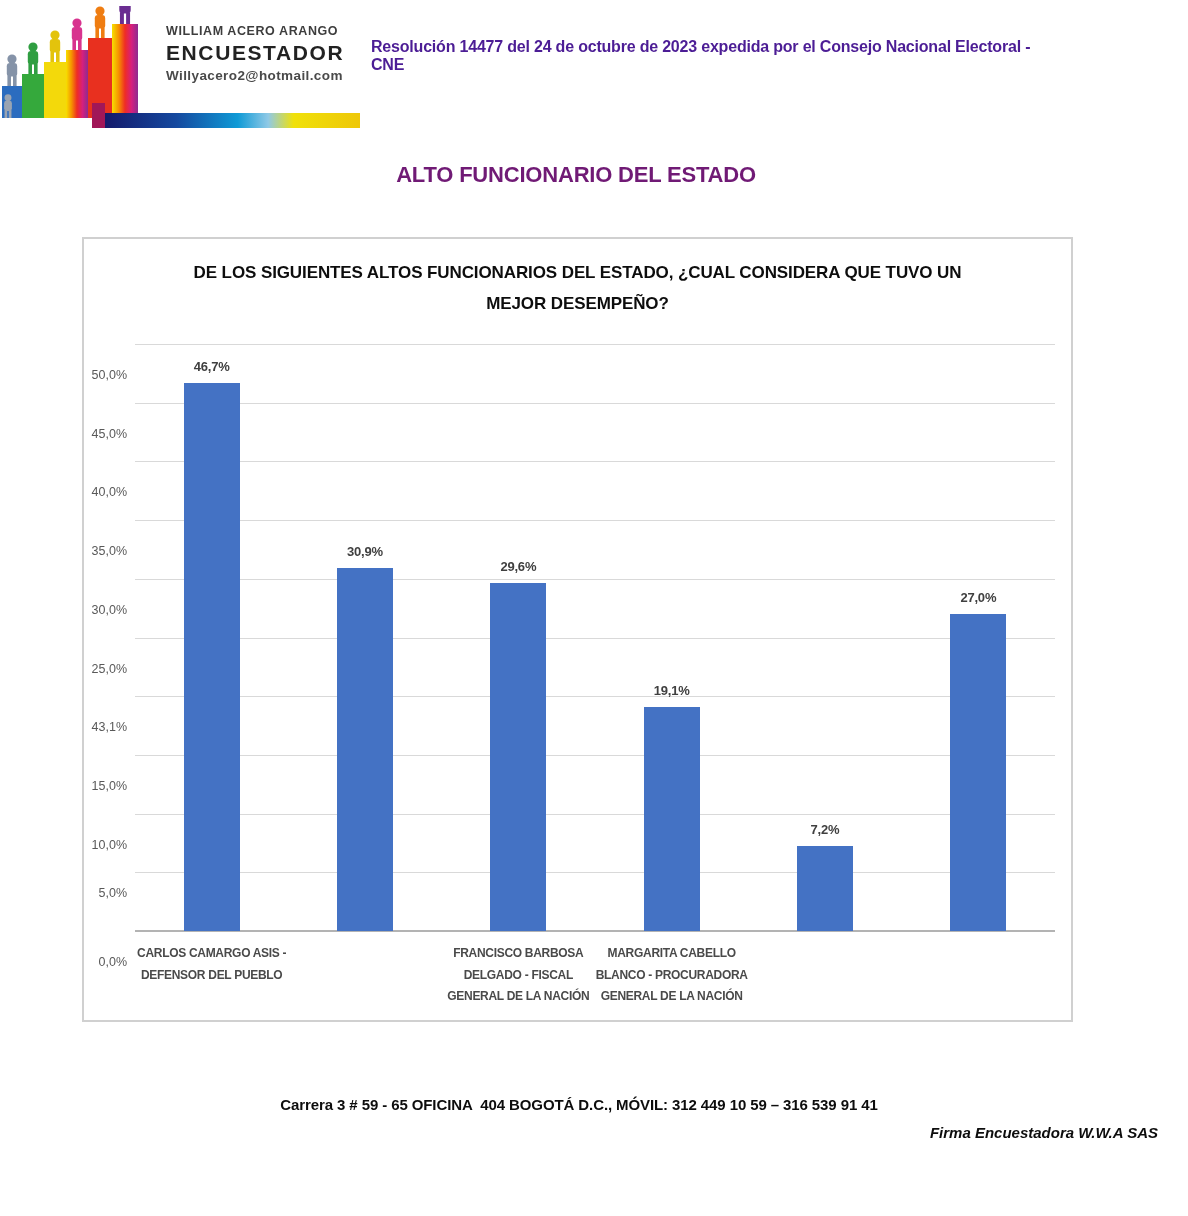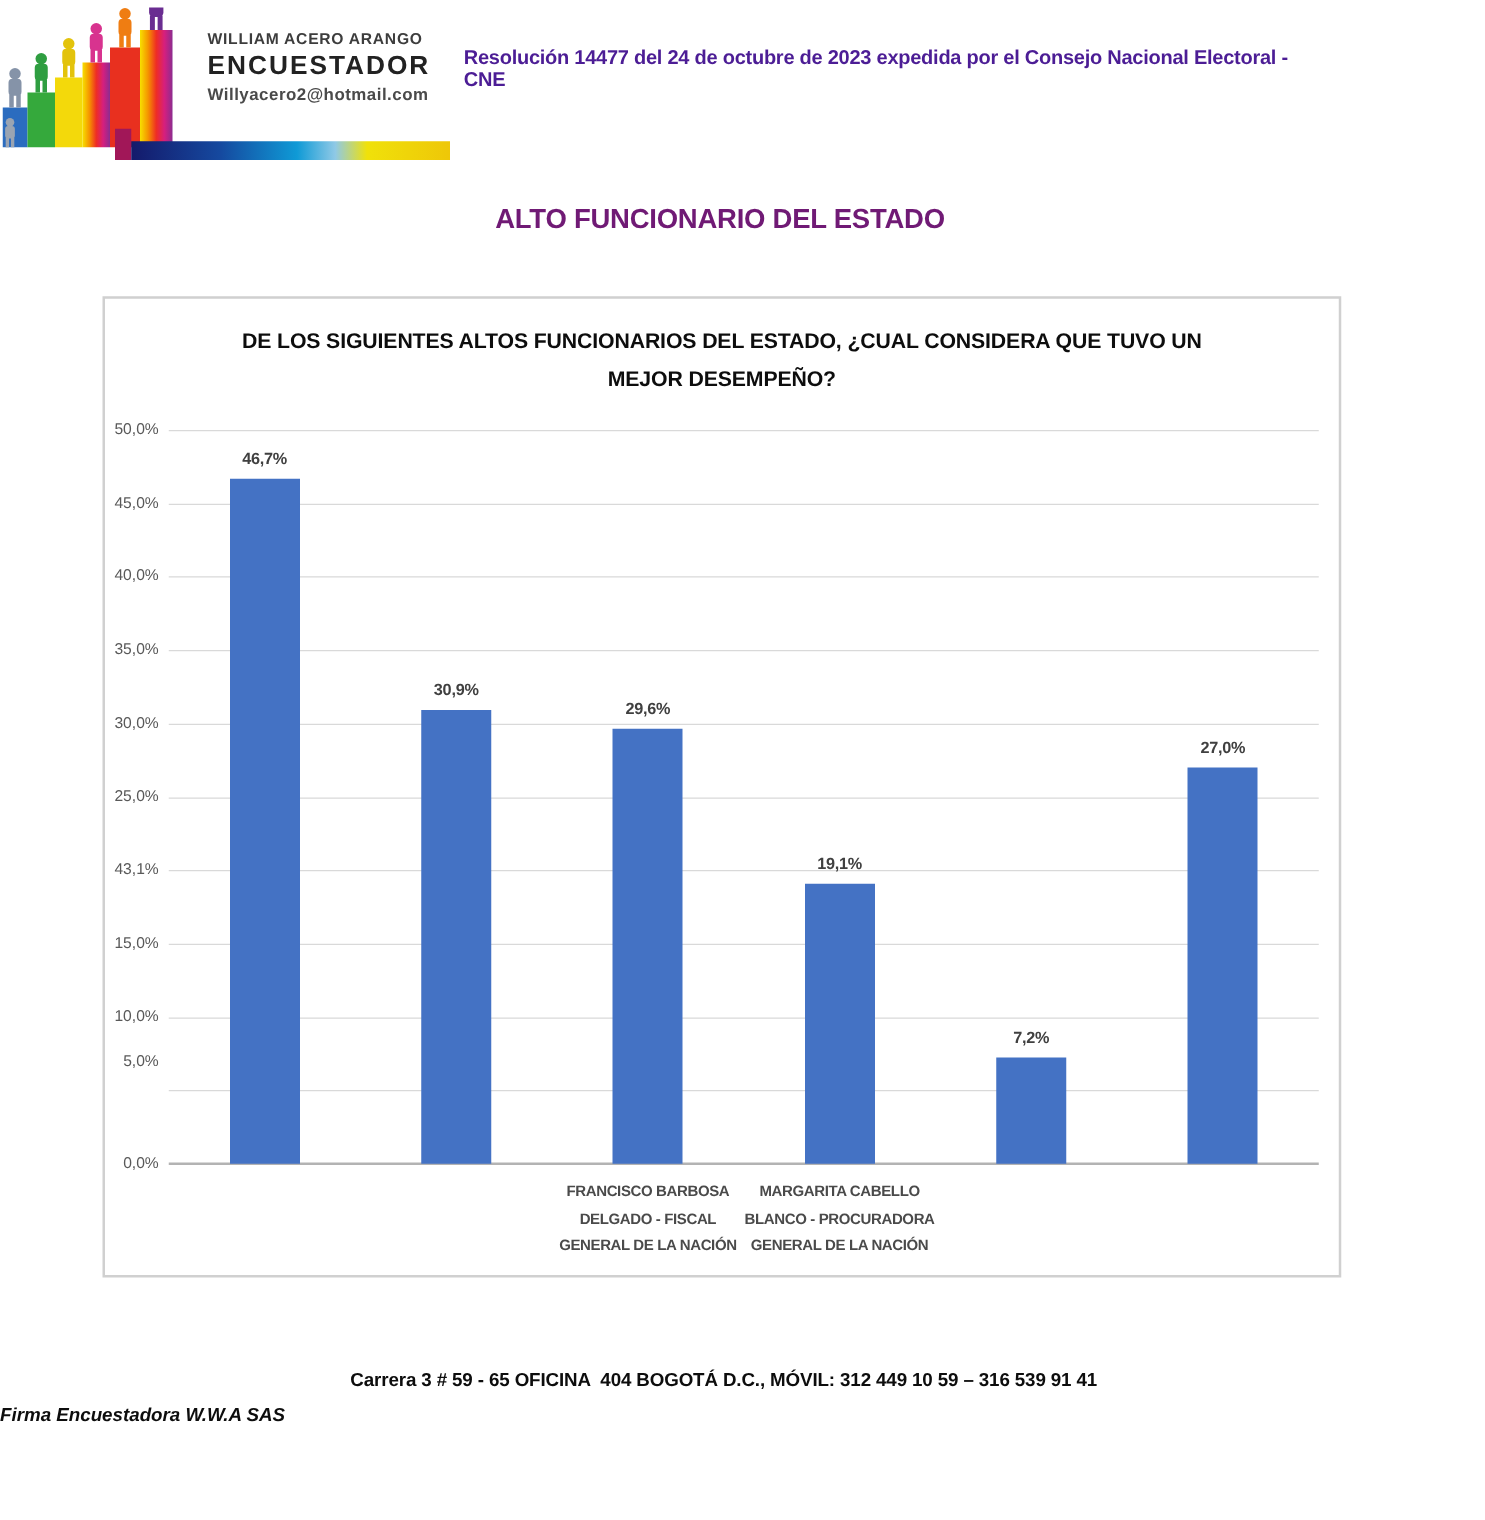--- a/index.html
+++ b/index.html
@@ -32,41 +32,41 @@
     background:#fff;border:2px solid #d0d0d0;box-sizing:border-box;
   }
   .chart-title{
     position:absolute;left:0;right:0;top:18px;text-align:center;
     font-size:17px;font-weight:700;line-height:1.85;color:#0d0d0d;
     white-space:pre-line;letter-spacing:-.1px;
   }
   .y-axis{position:absolute;left:0;top:105px;width:43px;height:587px;}
   .y-tick-label{
     position:absolute;right:0;width:100%;text-align:right;
-    font-size:12.5px;color:#595959;
+    font-size:12.5px;color:#595959;margin-top:32px;
   }
   .plot-area{position:absolute;left:51px;top:105px;width:920px;height:587px;}
   .gridline{position:absolute;left:0;width:100%;height:1px;background:#d9d9d9;}
   .gridline.baseline{height:2px;background:#b3b3b3;}
   .bar{position:absolute;}
   .bar-value-label{
     position:absolute;text-align:center;font-size:13px;font-weight:600;
     color:#404040;letter-spacing:-.2px;
   }
   .x-category-label{
     position:absolute;text-align:center;font-size:12px;font-weight:700;
     color:#4a4a4a;line-height:1.8;white-space:pre-line;letter-spacing:-.3px;
   }
   
   .footer-address{
     position:absolute;left:0;top:1096px;width:1158px;text-align:center;
     font-size:15px;font-weight:700;color:#0d0d0d;white-space:pre-wrap;letter-spacing:-.1px;
   }
   .footer-firm{
-    position:absolute;left:0;top:1124px;width:1158px;text-align:left;
+    position:absolute;left:0;top:1124px;width:1158px;text-align:right;
     font-size:15px;font-weight:700;font-style:italic;color:#0d0d0d;
   }
 </style>
 </head>
 <body>
 
 <svg class="logo-svg" width="150" height="112" viewBox="0 0 150 112">
   <defs>
     <linearGradient id="rb" x1="0" y1="0" x2="1" y2="0">
       <stop offset="0" stop-color="#f7e000"></stop>
@@ -109,21 +109,21 @@
 
 <div class="resolution-note">Resolución 14477 del 24 de octubre de 2023 expedida por el Consejo Nacional Electoral - CNE</div>
 
 <div class="page-title">ALTO FUNCIONARIO DEL ESTADO</div>
 
 <div class="chart-panel">
   <div class="chart-title">DE LOS SIGUIENTES ALTOS FUNCIONARIOS DEL ESTADO, ¿CUAL CONSIDERA QUE TUVO UN
 MEJOR DESEMPEÑO?</div>
   <div class="y-axis" id="y-axis">
       <div class="y-tick-label" style="top: 579px;">0,0%</div>
-      <div class="y-tick-label" style="top: 498px; text-align: right;">5,0%</div>
+      <div class="y-tick-label" style="top: 510px; text-align: right;">5,0%</div>
       <div class="y-tick-label" style="top: 461.6px;">10,0%</div>
       <div class="y-tick-label" style="top: 402.9px;">15,0%</div>
       <div class="y-tick-label" style="top: 344.2px;">43,1%</div>
       <div class="y-tick-label" style="top: 285.5px;">25,0%</div>
       <div class="y-tick-label" style="top: 226.8px;">30,0%</div>
       <div class="y-tick-label" style="top: 168.1px; padding-left: 20px;">35,0%</div>
       <div class="y-tick-label" style="top: 109.4px;">40,0%</div>
       <div class="y-tick-label" style="top: 50.7px;">45,0%</div>
       <div class="y-tick-label" style="top: -8px;">50,0%</div>
     </div>
@@ -134,20 +134,22 @@
       <div class="gridline" style="top: 410.9px;"></div>
       <div class="gridline" style="top: 352.2px;"></div>
       <div class="gridline" style="top: 293.5px;"></div>
       <div class="gridline" style="top: 234.8px;"></div>
       <div class="gridline" style="top: 176.1px;"></div>
       <div class="gridline" style="top: 117.4px;"></div>
       <div class="gridline" style="top: 58.7px;"></div>
       <div class="gridline" style="top: 0px;"></div>
       <div class="bar" style="left: 48.6667px; top: 38.742px; width: 56px; height: 548.258px; background: rgb(68, 114, 196);"></div>
       <div class="bar-value-label" style="left: 36.6667px; width: 80px; top: 14.742px;">46,7%</div>
+      <div class="x-category-label" style="left: -8.33333px; width: 170px; top: 599px;">CARLOS CAMARGO ASIS -
+DEFENSOR DEL PUEBLO</div>
       <div class="bar" style="left: 202px; top: 224.234px; width: 56px; height: 362.766px; background: rgb(68, 114, 196);"></div>
       <div class="bar-value-label" style="left: 190px; width: 80px; top: 200.234px;">30,9%</div>
       <div class="bar" style="left: 355.333px; top: 239.496px; width: 56px; height: 347.504px; background: rgb(68, 114, 196);"></div>
       <div class="bar-value-label" style="left: 343.333px; width: 80px; top: 215.496px;">29,6%</div>
       <div class="x-category-label" style="left: 298.333px; width: 170px; top: 599px;">FRANCISCO BARBOSA
 DELGADO - FISCAL
 GENERAL DE LA NACIÓN</div>
       <div class="bar" style="left: 508.667px; top: 362.766px; width: 56px; height: 224.234px; background: rgb(68, 114, 196);"></div>
       <div class="bar-value-label" style="left: 496.667px; width: 80px; top: 338.766px;">19,1%</div>
       <div class="x-category-label" style="left: 451.667px; width: 170px; top: 599px;">MARGARITA CABELLO

